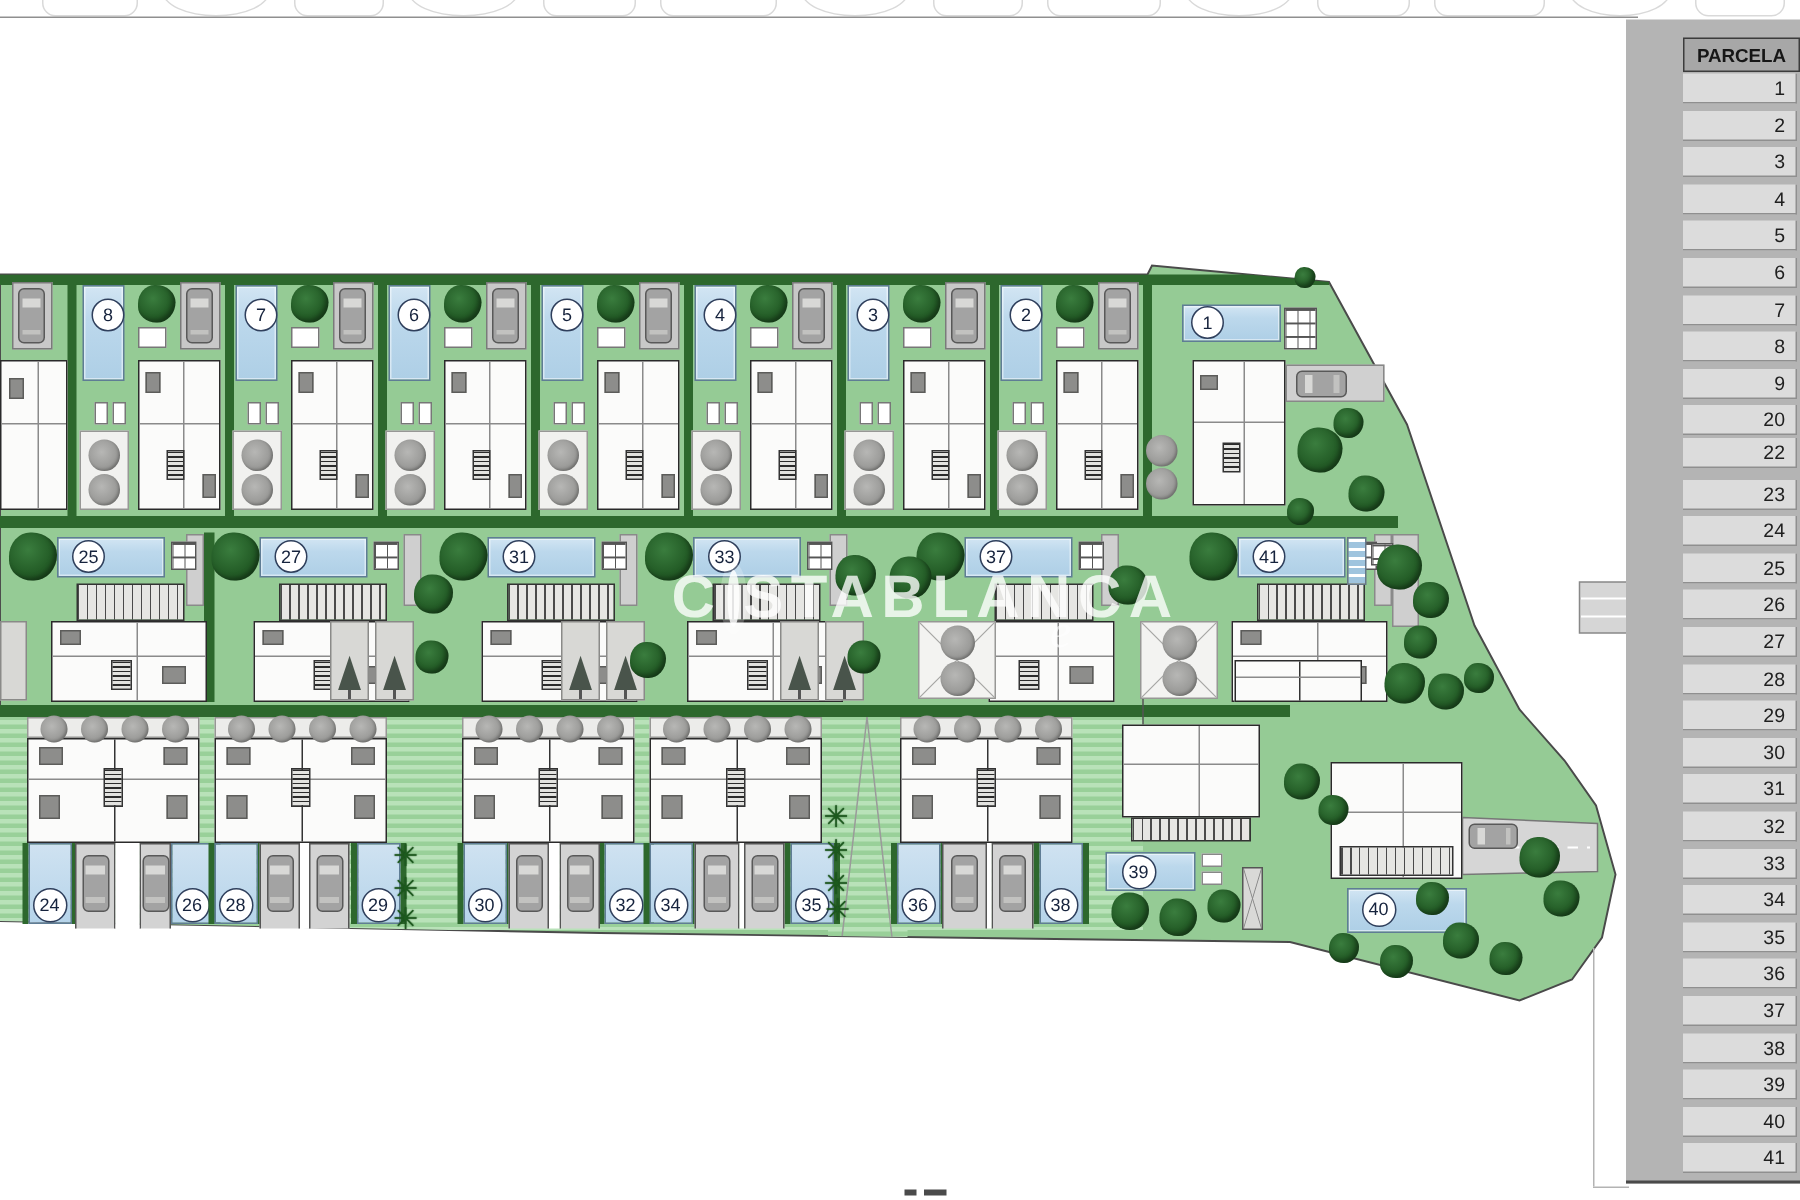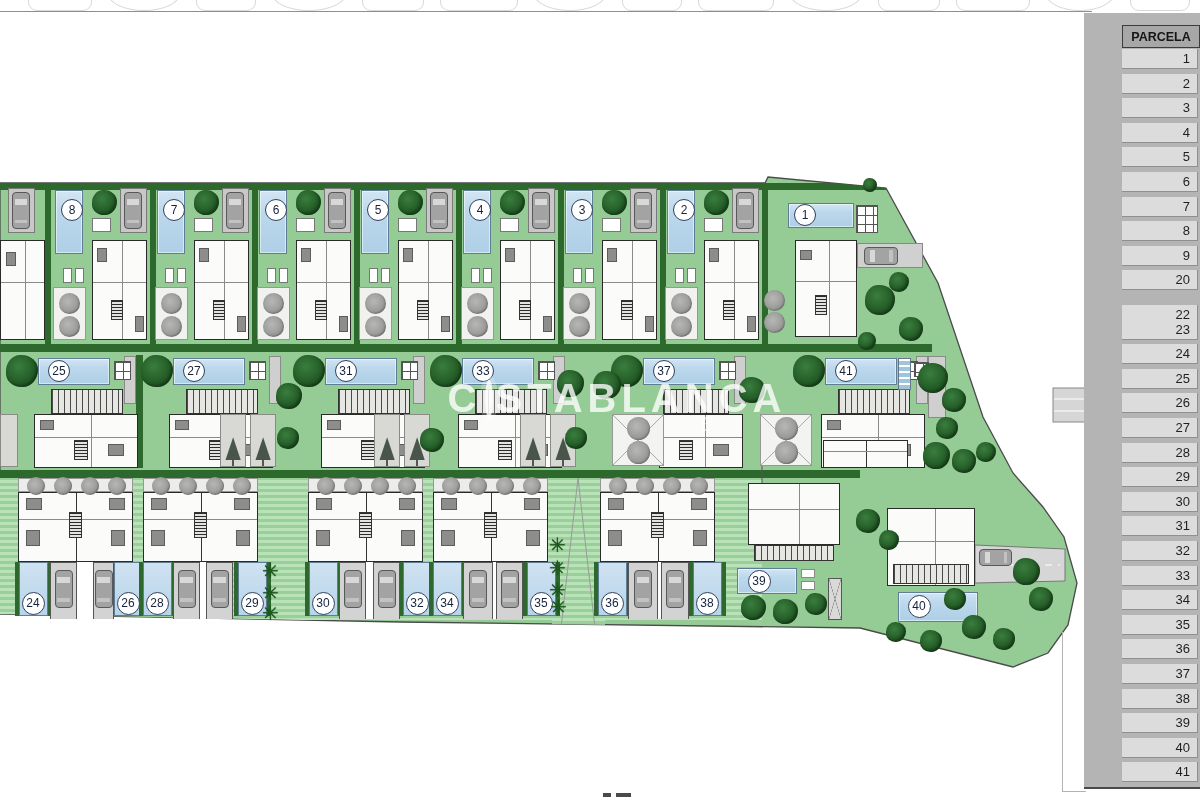--- a/index.html
+++ b/index.html
@@ -528,21 +528,21 @@
         <div class="side-row" style="top: 36px;">1</div>
         <div class="side-row" style="top: 60.6px;">2</div>
         <div class="side-row" style="top: 85.2px;">3</div>
         <div class="side-row" style="top: 109.8px;">4</div>
         <div class="side-row" style="top: 134.4px;">5</div>
         <div class="side-row" style="top: 159px;">6</div>
         <div class="side-row" style="top: 183.6px;">7</div>
         <div class="side-row" style="top: 208.2px;">8</div>
         <div class="side-row" style="top: 232.8px;">9</div>
         <div class="side-row" style="top: 257.4px;">20</div>
-        <div class="side-row" style="top: 292px;">22</div>
+        <div class="side-row" style="top: 279px;">22</div>
         <div class="side-row" style="top: 306.6px;">23</div>
         <div class="side-row" style="top: 331.2px;">24</div>
         <div class="side-row" style="top: 355.8px;">25</div>
         <div class="side-row" style="top: 380.4px;">26</div>
         <div class="side-row" style="top: 405px;">27</div>
         <div class="side-row" style="top: 429.6px;">28</div>
         <div class="side-row" style="top: 454.2px;">29</div>
         <div class="side-row" style="top: 478.8px;">30</div>
         <div class="side-row" style="top: 503.4px;">31</div>
         <div class="side-row" style="top: 528px;">32</div>

